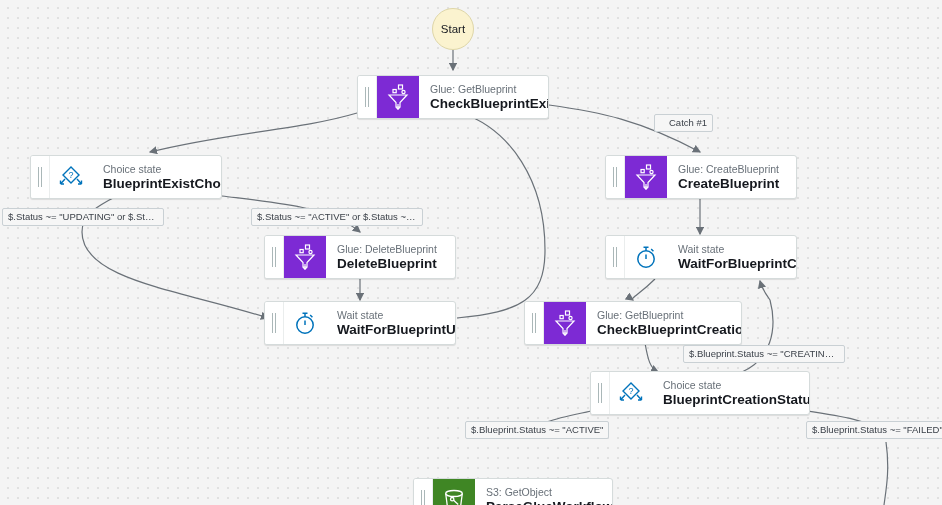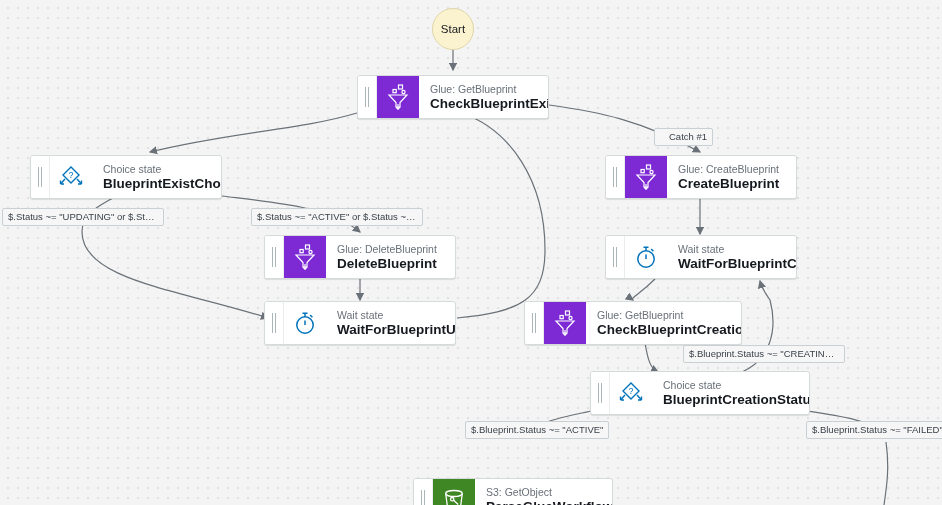--- a/index.html
+++ b/index.html
@@ -341,21 +341,21 @@
     <div class="node-body">
       <div class="node-type">S3: GetObject</div>
       <div class="node-name">ParseGlueWorkflowsConfig</div>
     </div>
   </div>
 
   <div class="edge-label" style="left:2px; top:208px; max-width:162px;">$.Status ~= "UPDATING" or $.Status ~= "…</div>
 
   <div class="edge-label" style="left:251px; top:208px; max-width:172px;">$.Status ~= "ACTIVE" or $.Status ~= "FAIL…</div>
 
-  <div class="edge-label" style="left:654px; top:128px;padding-left:14px;">Catch #1</div>
+  <div class="edge-label" style="left:654px; top:114px;padding-left:14px;">Catch #1</div>
 
   <div class="edge-label" style="left:683px; top:345px; max-width:162px;">$.Blueprint.Status ~= "CREATING" or $.B…</div>
 
   <div class="edge-label" style="left:465px; top:421px;">$.Blueprint.Status ~= "ACTIVE"</div>
 
   <div class="edge-label" style="left:806px; top:421px;">$.Blueprint.Status ~= "FAILED"</div>
 
 </div>
 
 </body></html>

